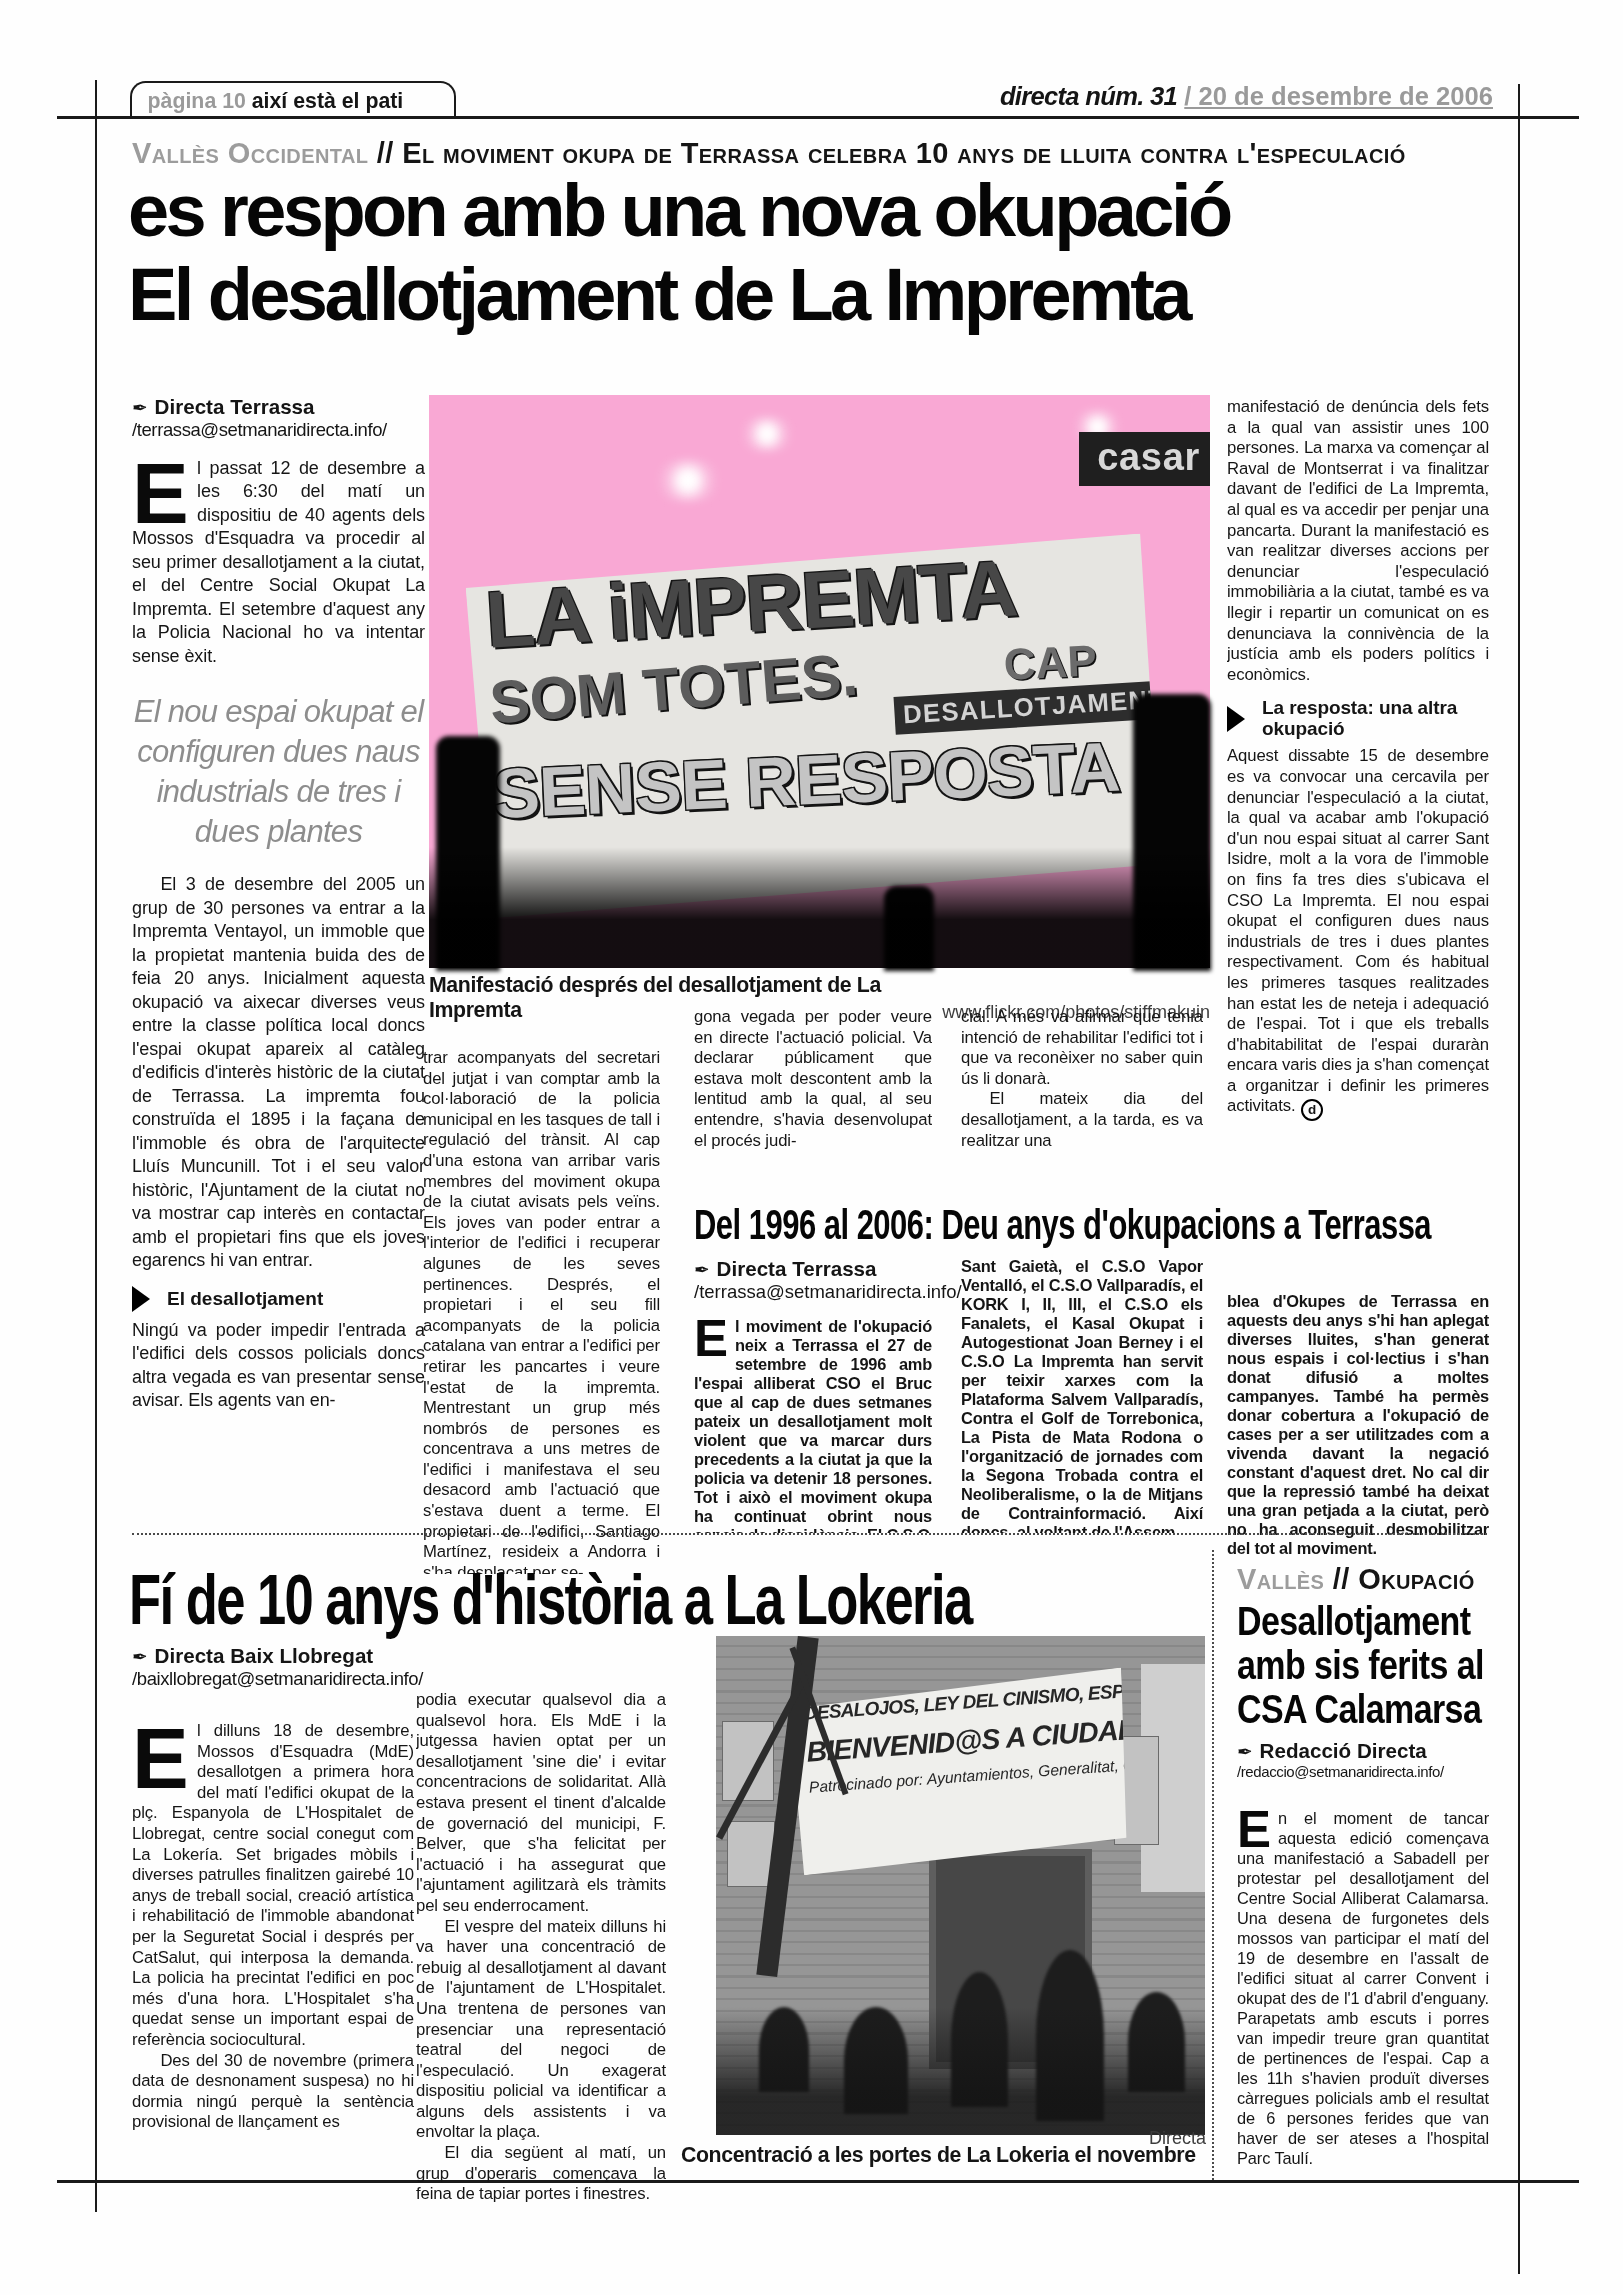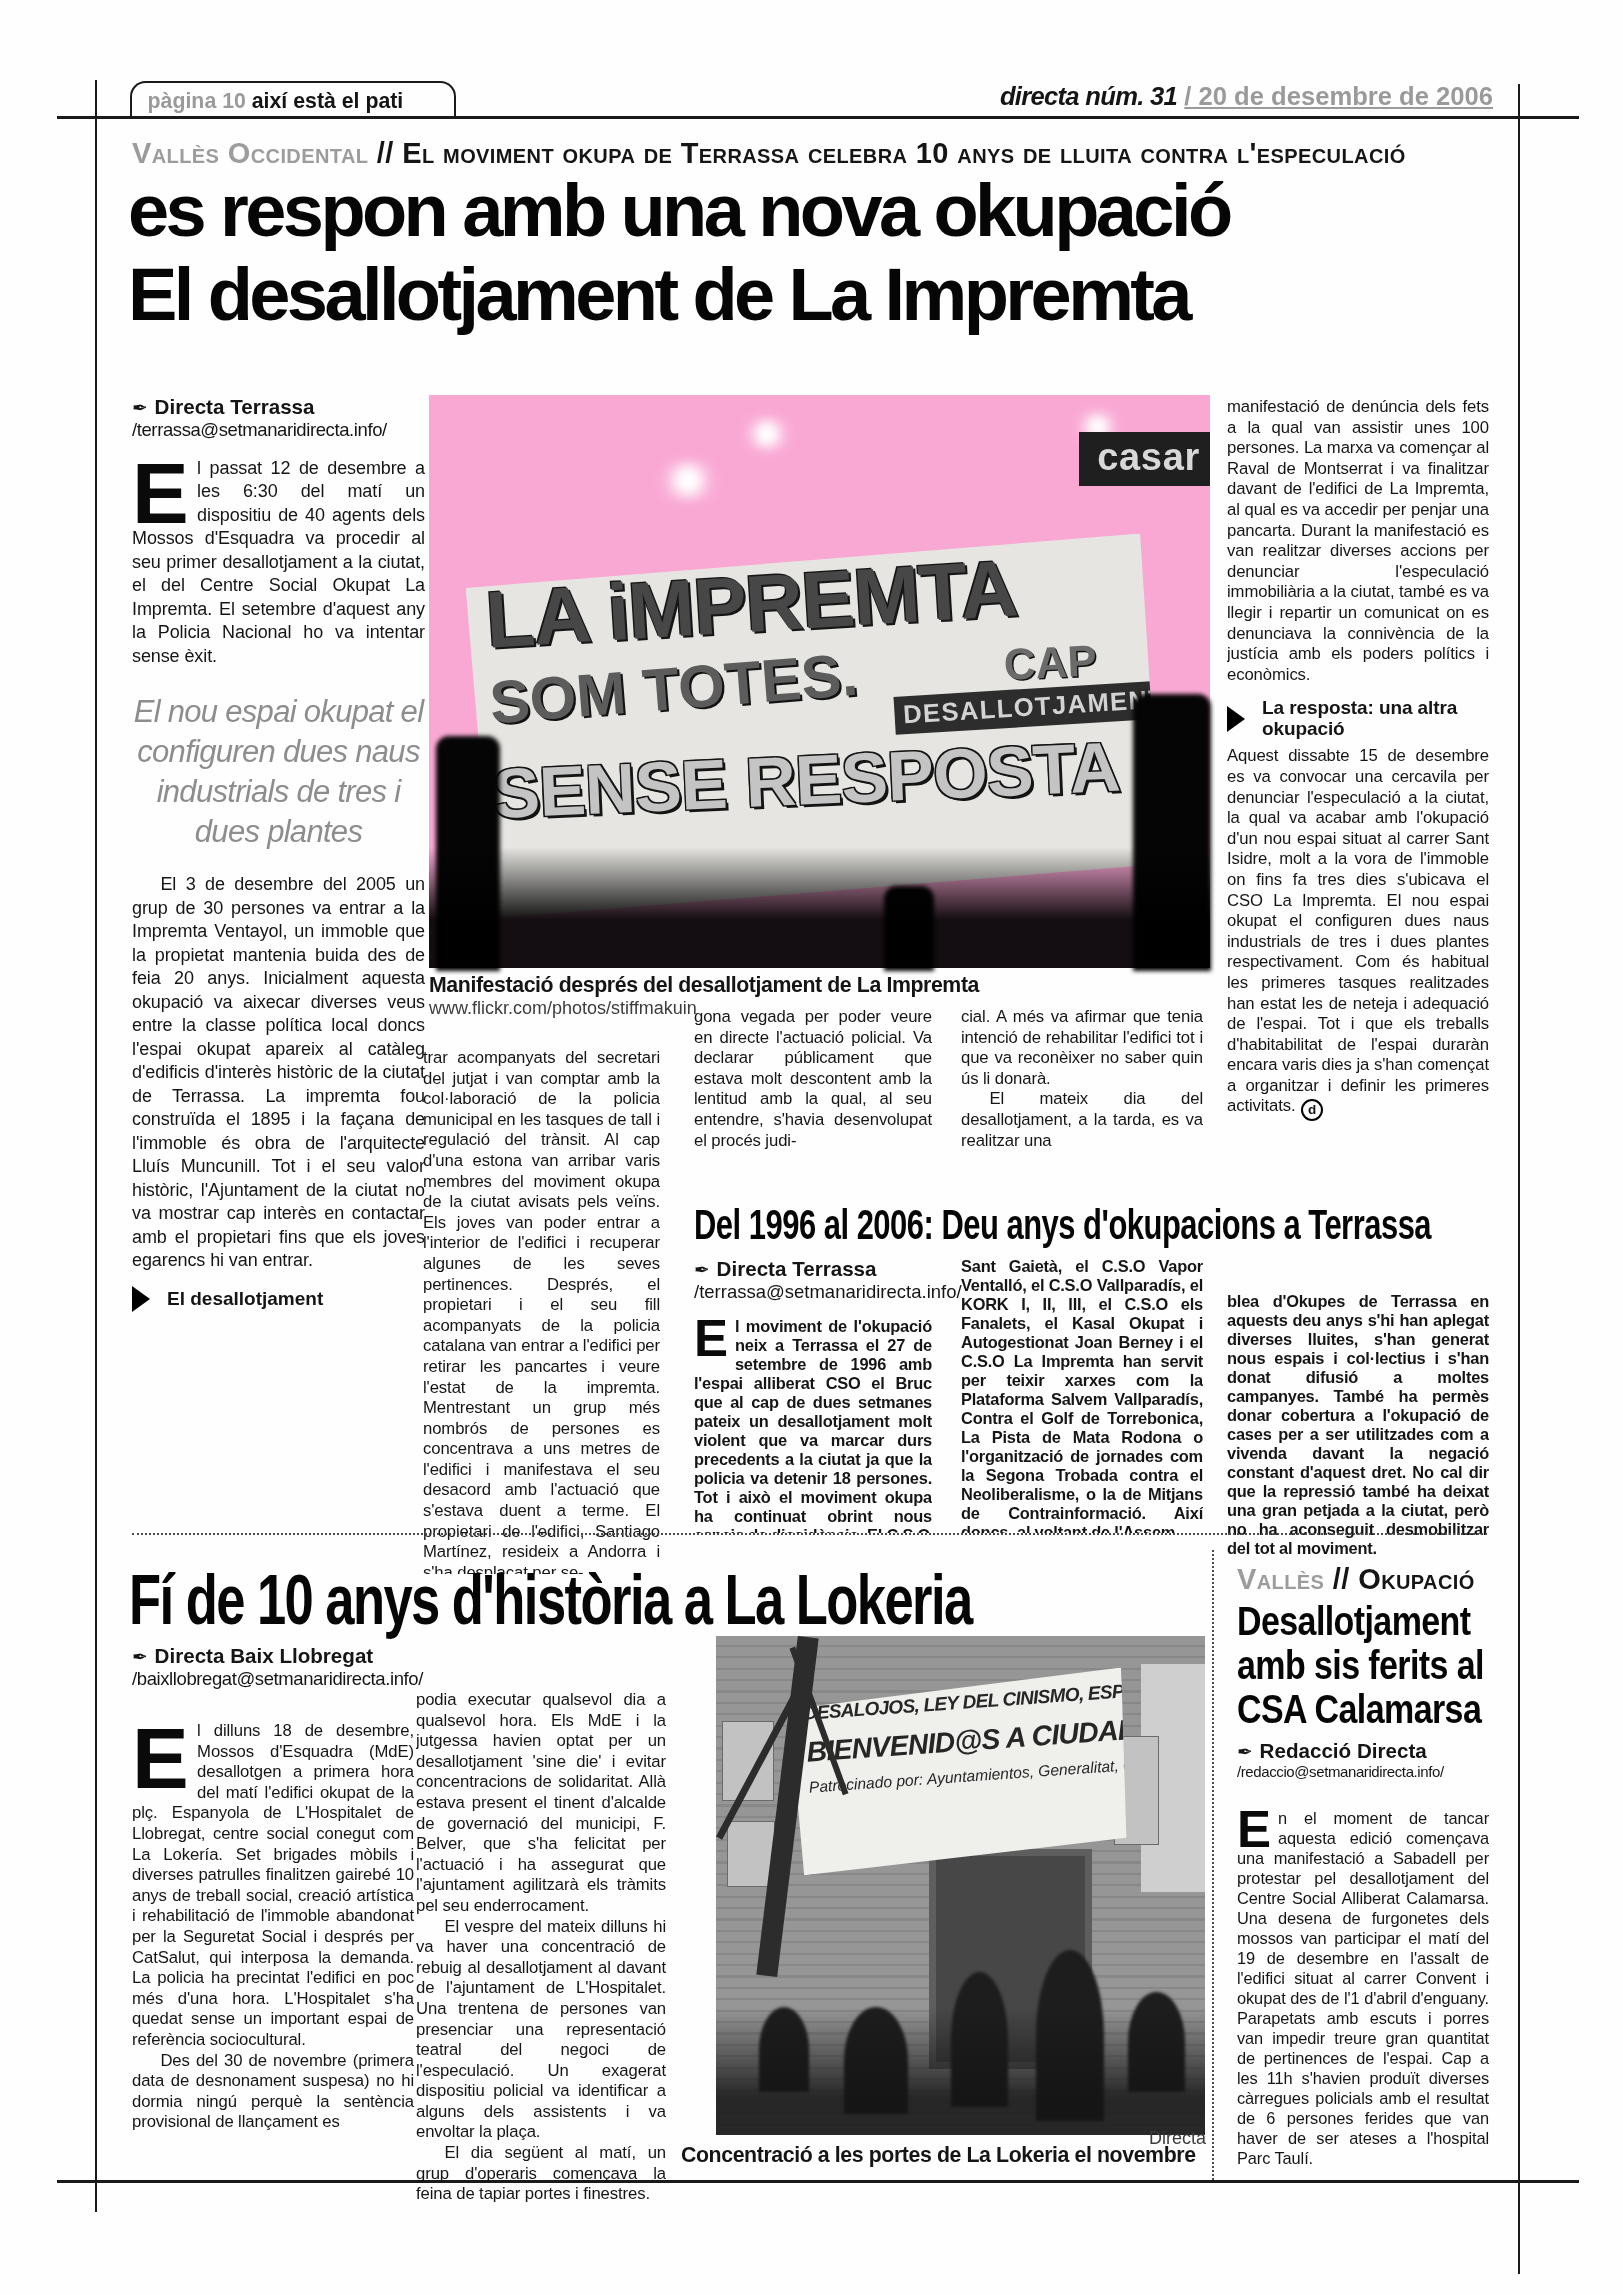--- a/index.html
+++ b/index.html
@@ -133,20 +133,21 @@
     </div>
     <p class="c1-text">
       <span class="dc dc3">E</span><span>l passat 12 de desembre a les 6:30 del matí un dispositiu de 40 agents dels Mossos d'Esquadra va procedir al seu primer desallotjament a la ciutat, el del Centre Social Okupat La Impremta. El setembre d'aquest any la Policia Nacional ho va intentar sense èxit.</span>
     </p>
     <div class="pq">El nou espai okupat el configuren dues naus industrials de tres i dues plantes</div>
     <p class="c1-text ind">El 3 de desembre del 2005 un grup de 30 persones va entrar a la Impremta Ventayol, un immoble que la propietat mantenia buida des de feia 20 anys. Inicialment aquesta okupació va aixecar diverses veus entre la classe política local doncs l'espai okupat apareix al catàleg d'edificis d'interès històric de la ciutat de Terrassa. La impremta fou construïda el 1895 i la façana de l'immoble és obra de l'arquitecte Lluís Muncunill. Tot i el seu valor històric, l'Ajuntament de la ciutat no va mostrar cap interès en contactar amb el propietari fins que els joves egarencs hi van entrar.</p>
     <div class="subhead">
       <span class="tri"></span>
       <span>El desallotjament</span>
     </div>
+    <p class="c1-text">Ningú va poder impedir l'entrada a l'edifici dels cossos policials doncs altra vegada es van presentar sense avisar. Els agents van en-</p>
   </div>
 
   <div class="abs photo1">
     <div class="ph1-light" style="left:220px;top:64px;width:78px;height:43px;"></div>
     <div class="ph1-light" style="left:306px;top:21.3px;width:64px;height:36px;"></div>
     <div class="ph1-light" style="left:640px;top:14.2px;width:57px;height:36px;"></div>
     <div class="ph1-sign">casar</div>
     <div class="ph1-banner">
       <div class="bl1">LA iMPREMTA</div>
       <div class="bl-row">
@@ -156,21 +157,21 @@
           <div class="bl4">DESALLOTJAMENT</div>
         </div>
       </div>
       <div class="bl5">SENSE RESPOSTA</div>
     </div>
     <div class="ph1-fig" style="left:7.1px;top:341px;width:64px;height:235px;"></div>
     <div class="ph1-fig" style="left:704px;top:299px;width:78px;height:277px;"></div>
     <div class="ph1-fig" style="left:455px;top:491px;width:50px;height:85px;"></div>
     <div class="ph1-crowd"></div>
   </div>
-  <div class="abs" style="left:429px;top:973px;width:781px;display:flex;justify-content:space-between;align-items:flex-start;flex-direction:column;">
+  <div class="abs" style="left:429px;top:973px;width:781px;display:flex;justify-content:space-between;align-items:flex-end;">
     <span class="cap">Manifestació després del desallotjament de La Impremta</span>
     <span class="credit">www.flickr.com/photos/stiffmakuin</span>
   </div>
 
   <div class="abs clip col-text" style="left:423px;top:1007px;width:237px;height:526px;margin-top:41px;">
     <p>trar acompanyats del secretari del jutjat i van comptar amb la col·laboració de la policia municipal en les tasques de tall i regulació del trànsit. Al cap d'una estona van arribar varis membres del moviment okupa de la ciutat avisats pels veïns. Els joves van poder entrar a l'interior de l'edifici i recuperar algunes de les seves pertinences. Després, el propietari i el seu fill acompanyats de la policia catalana van entrar a l'edifici per retirar les pancartes i veure l'estat de la impremta. Mentrestant un grup més nombrós de persones es concentrava a uns metres de l'edifici i manifestava el seu desacord amb l'actuació que s'estava duent a terme. El propietari de l'edifici, Santiago Martínez, resideix a Andorra i s'ha desplaçat per se-</p>
   </div>
   <div class="abs clip col-text" style="left:694px;top:1007px;width:238px;height:178px;">
     <p>gona vegada per poder veure en directe l'actuació policial. Va declarar públicament que estava molt descontent amb la lentitud amb la qual, al seu entendre, s'havia desenvolupat el procés judi-</p>
   </div>

